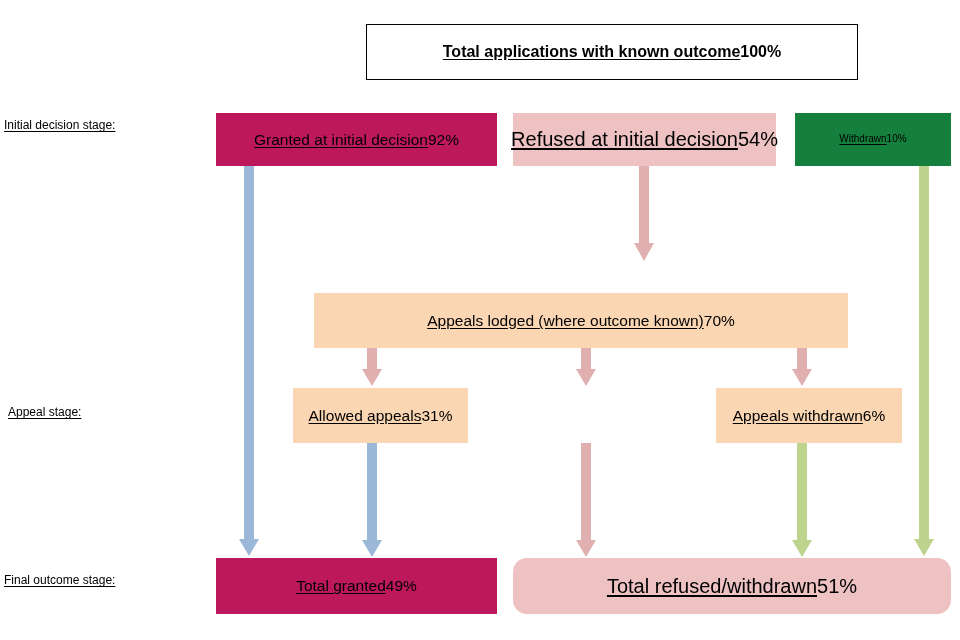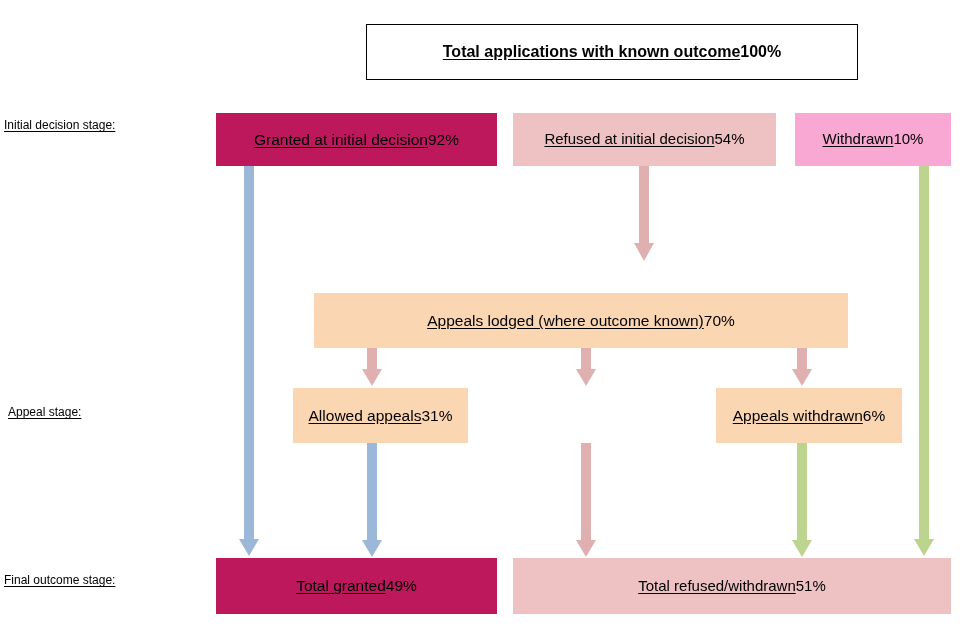--- a/index.html
+++ b/index.html
@@ -42,22 +42,22 @@
   .node .value {
     white-space: nowrap;
   }
   .node.root {
     background: #ffffff;
     border: 1.6px solid #000000;
     font-size: 16px;
     font-weight: bold;
   }
   .node.blue   { background: #be185d; font-size: 15.5px; }
-  .node.pink   { background: #eec2c2; font-size: 15px; }
-  .node.green  { background: #f9a8d4; font-size: 15px; }
+  .node.pink   { background: #eec2c2; font-size: 20px; }
+  .node.green  { background: #15803d; font-size: 10px; }
   .node.orange { background: #fbd6b2; font-size: 15.5px; }
 
   .arrow {
     position: absolute;
     overflow: visible;
   }
   .arrow svg { display: block; }
 </style>
 </head>
 <body>
@@ -158,18 +158,18 @@
   <div class="node orange" style="left:716px; top:388px; width:186px; height:55px;">
     <span class="title">Appeals withdrawn</span>
     <span class="value">6%</span>
   </div>
 
   <div class="node blue" style="left:216px; top:558px; width:281px; height:56px;">
     <span class="title">Total granted</span>
     <span class="value">49%</span>
   </div>
 
-  <div class="node pink" style="left:513px; top:558px; width:438px; height:56px;">
+  <div class="node pink" style="left:513px; top:558px; width:438px; height:56px;border-radius:14px;">
     <span class="title">Total refused/withdrawn</span>
     <span class="value">51%</span>
   </div>
 
 </div>
 
 </body></html>

